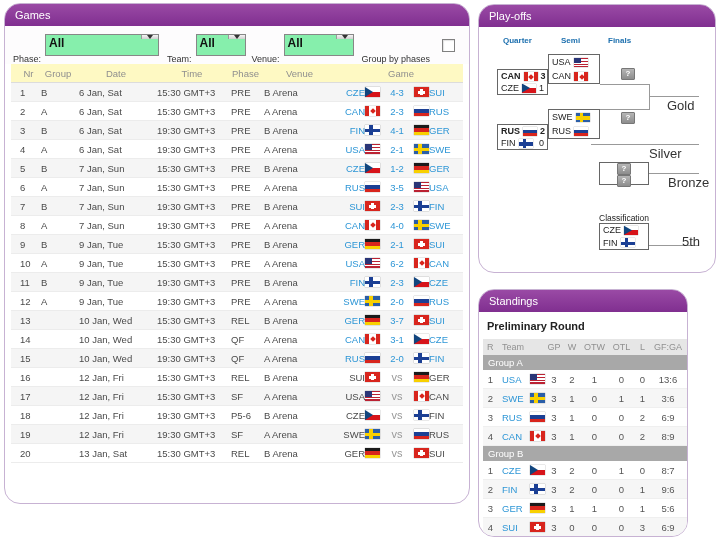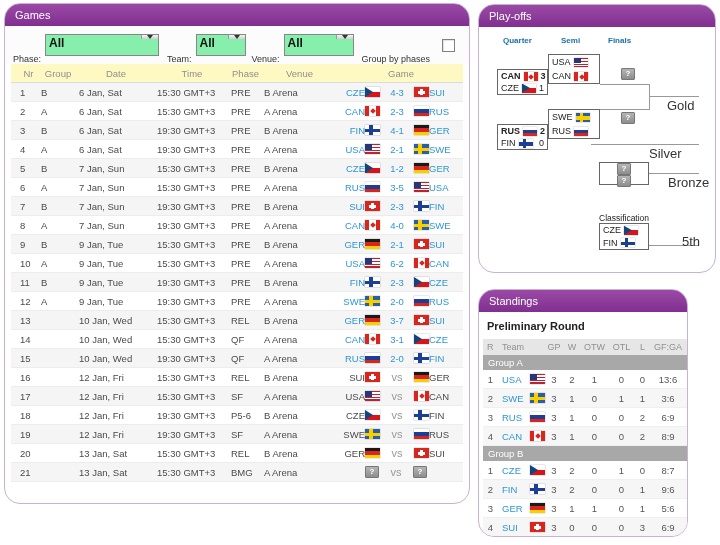--- a/index.html
+++ b/index.html
@@ -472,37 +472,20 @@
             <td>15:30 GMT+3</td>
             <td>REL</td>
             <td>B Arena</td>
             <td>
               <div class="gamecell">
                 <a href="#" class="tcode home plain">GER</a>
                 <span class="flag ger"></span>
                 <span class="score vs">vs</span>
                 <span class="flag sui"></span>
                 <a href="#" class="tcode away plain">SUI</a>
-              </div>
-            </td>
-          </tr>
-          <tr class="odd">
-            <td>21</td>
-            <td></td>
-            <td>13 Jan, Sat</td>
-            <td>15:30 GMT+3</td>
-            <td>BMG</td>
-            <td>A Arena</td>
-            <td>
-              <div class="gamecell">
-                <span class="tcode home"></span>
-                <span class="qmark">?</span>
-                <span class="score vs">vs</span>
-                <span class="qmark">?</span>
-                <span class="tcode away"></span>
               </div>
             </td>
           </tr>
         </tbody>
     </table>
   </div>
 
   <div id="playoffs-panel" class="panel">
     <div class="phead">
       <span>Play-offs</span>

